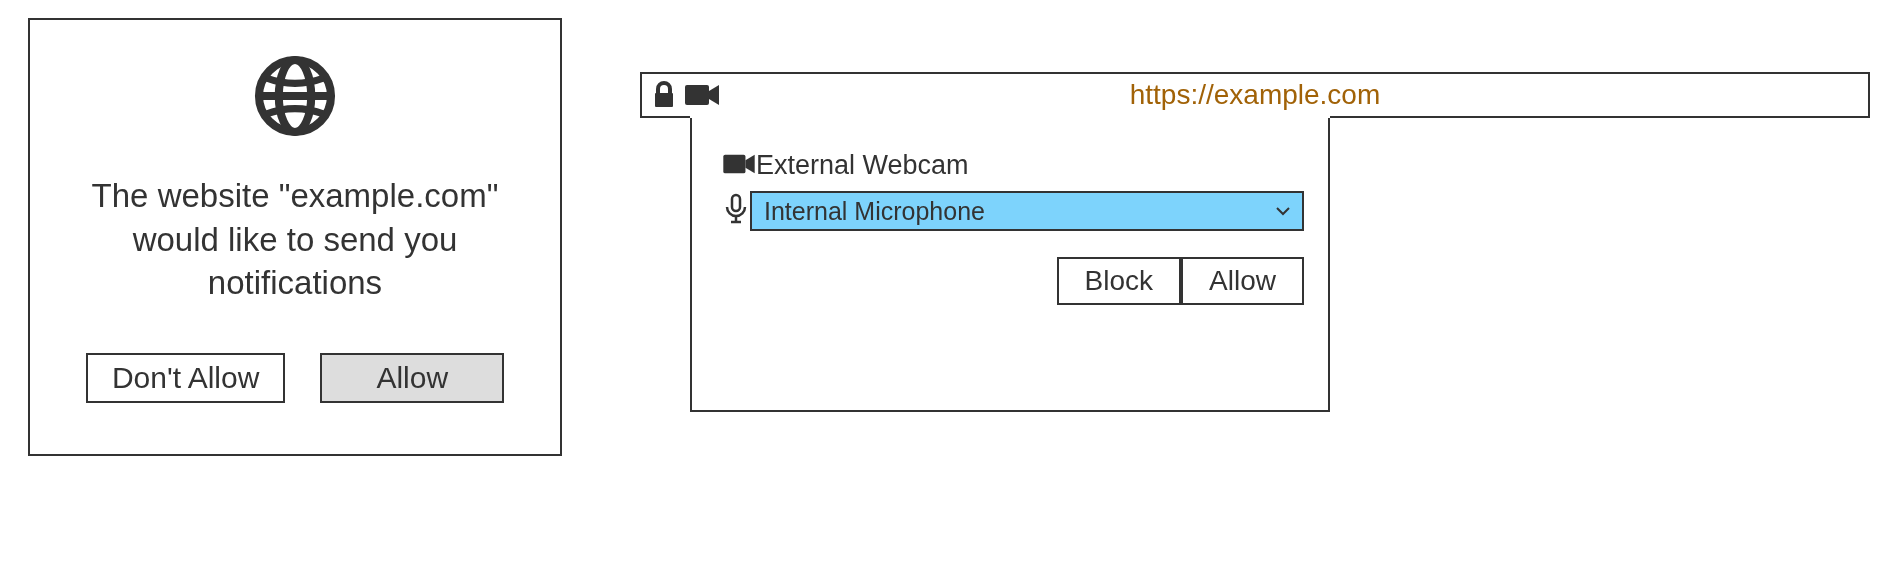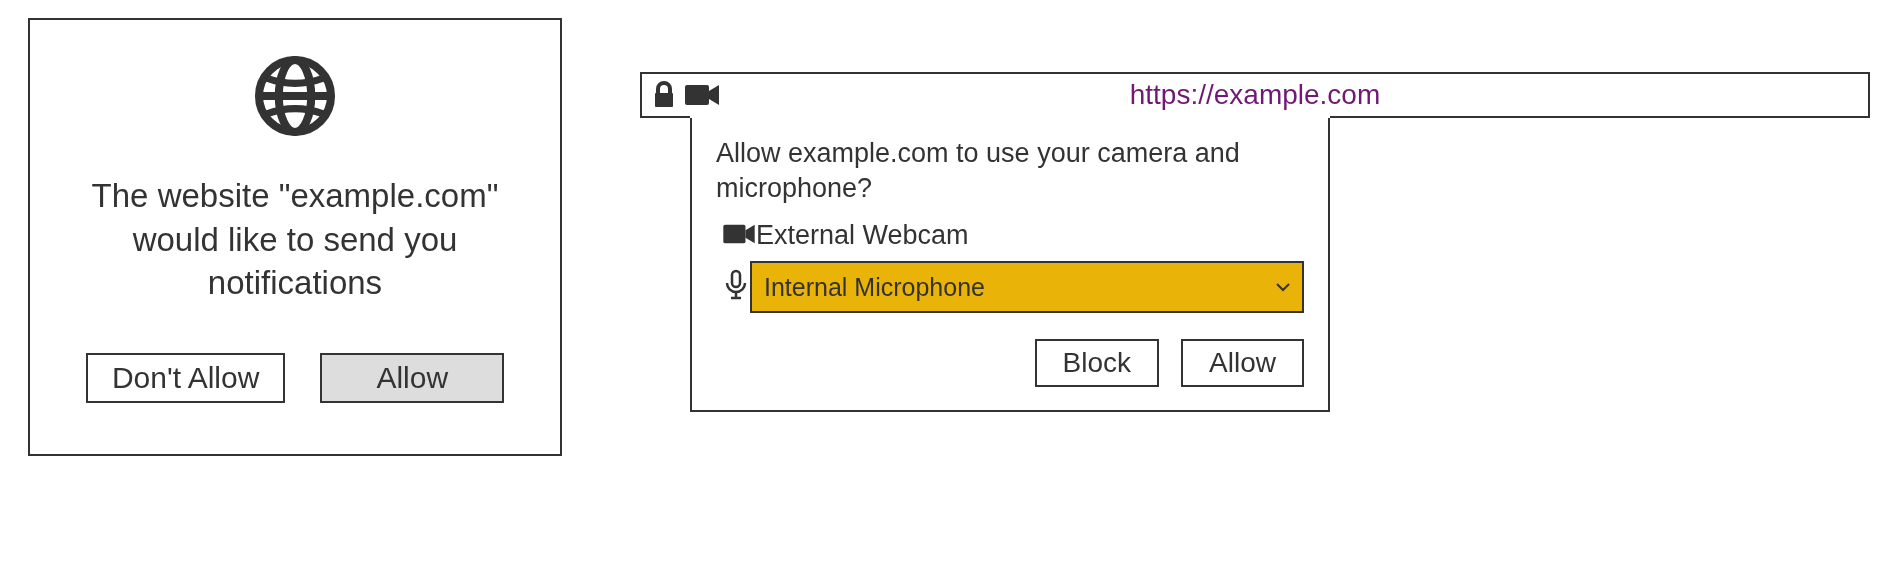--- a/index.html
+++ b/index.html
@@ -85,21 +85,21 @@
     gap: 8px;
     padding-left: 10px;
   }
   .urlbar-url {
     flex: 0 0 auto;
     position: absolute;
     left: 0;
     right: 0;
     text-align: center;
     font-size: 28px;
-    color: #701a75;
+    color: #a16207;
     pointer-events: none;
   }
 
   .cam-dialog {
     position: absolute;
     left: 690px;
     top: 116px;
     width: 640px;
     height: 296px;
     border: 2px solid #333;
@@ -128,41 +128,40 @@
     align-items: center;
     margin-top: 14px;
     margin-left: 6px;
   }
   .device-label {
     font-size: 27px;
     color: #333;
   }
   .mic-select {
     flex: 1;
-    height: 52px;
-    border: 2px solid #333;
-    background: #eab308;
+    height: 40px;
+    border: 2px solid #333;
+    background: #7dd3fc;
     display: flex;
     align-items: center;
     justify-content: space-between;
     padding: 0 12px;
     cursor: pointer;
   }
   .mic-select-label {
     font-size: 25px;
     color: #333;
   }
   .chevron {
     font-size: 16px;
     color: #444;
   }
   .cam-buttons {
     display: flex;
     justify-content: flex-end;
-    gap: 22px;
     margin-top: 26px;
   }
   .cam-buttons .btn {
     font-size: 28px;
     padding: 6px 26px;
   }
 
   
   .icon-lock svg, .icon-cam-sm svg { display:block; }
 </style>
@@ -201,21 +200,20 @@
           <rect x="1" y="3" width="24" height="20" rx="2" fill="#333"></rect>
           <path d="M 25 9 L 35 3 L 35 23 L 25 17 Z" fill="#333"></path>
         </svg>
       </span>
     </div>
     <div class="urlbar-url">https://example.com</div>
   </div>
 
   <div class="cam-dialog">
     <div class="cam-inner">
-      <div class="cam-question">Allow example.com to use your camera and microphone?</div>
 
       <div class="device-row">
         <span>
           <svg width="34" height="24" viewBox="0 0 36 26">
             <rect x="1" y="3" width="24" height="20" rx="2" fill="#333"></rect>
             <path d="M 25 9 L 35 3 L 35 23 L 25 17 Z" fill="#333"></path>
           </svg>
         </span>
         <span class="device-label">External Webcam</span>
       </div>

